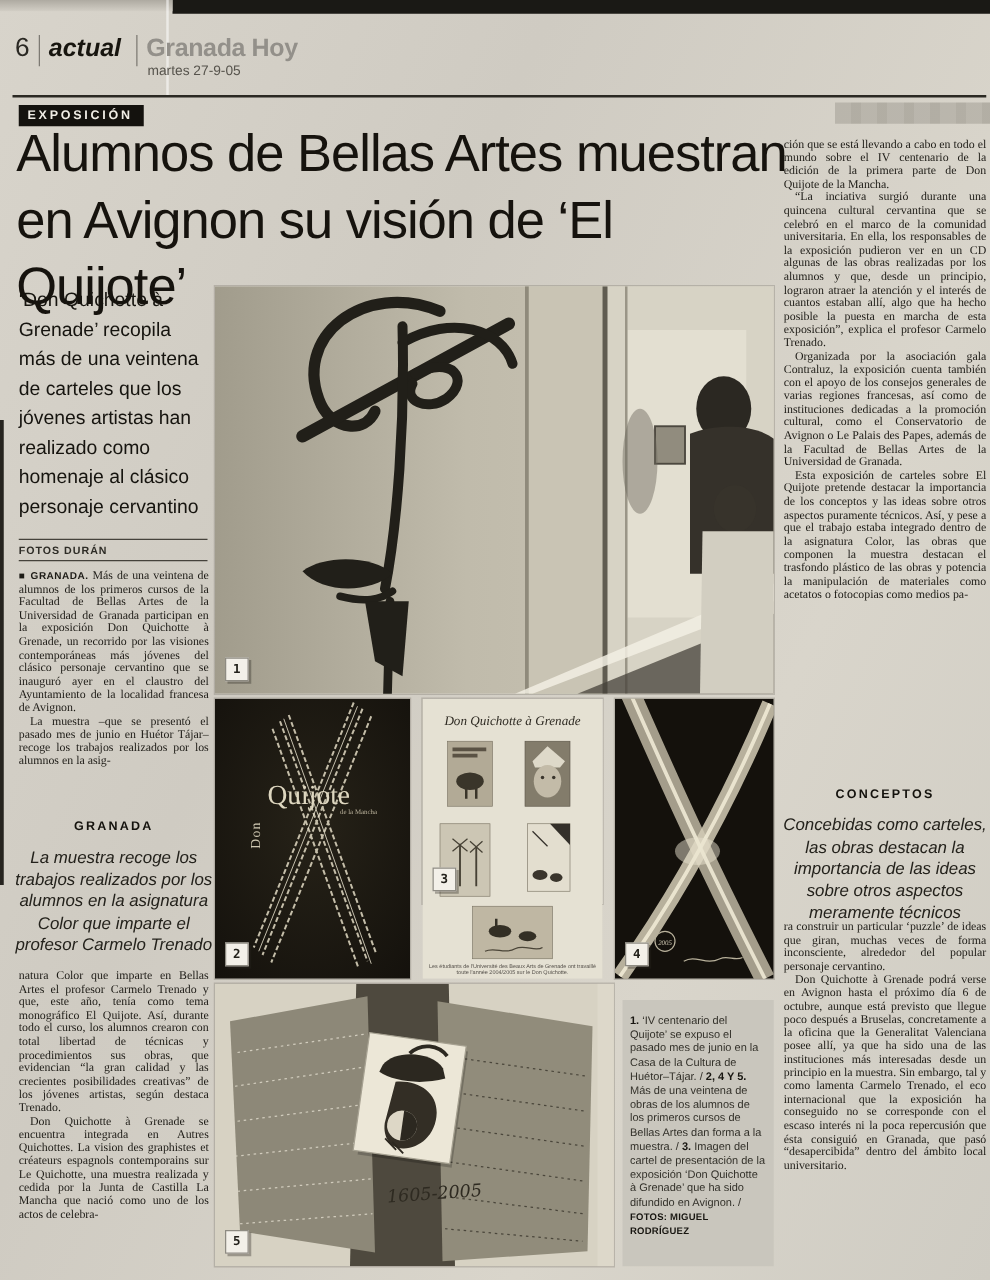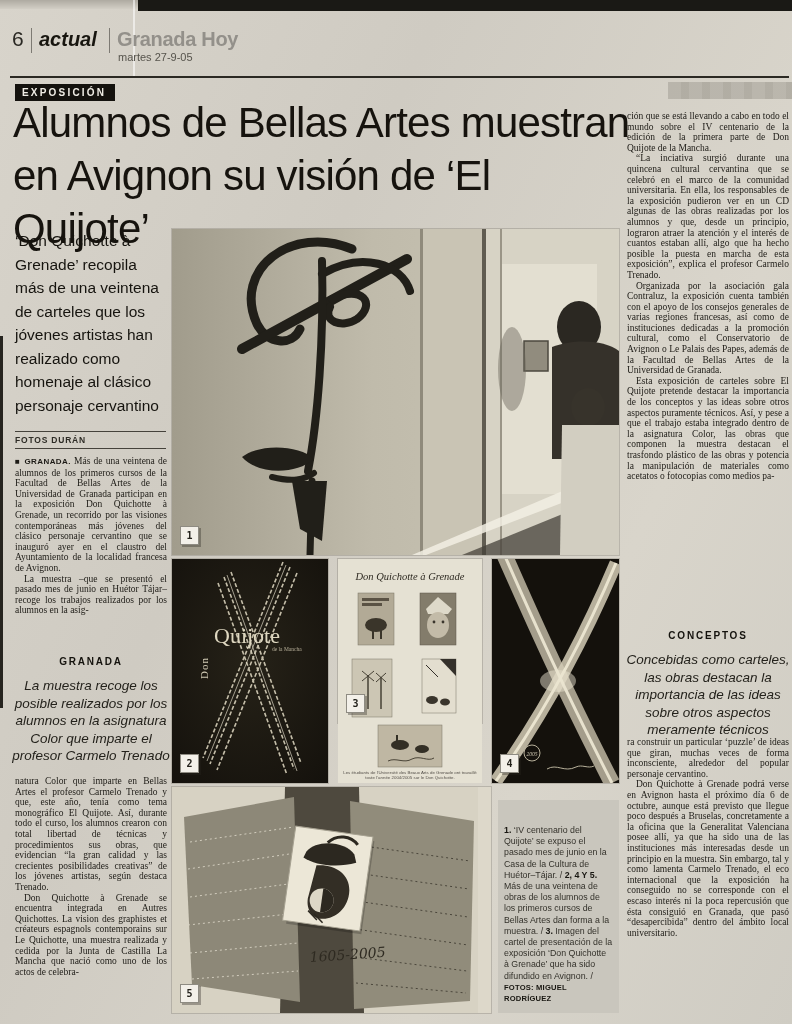--- a/index.html
+++ b/index.html
@@ -49,21 +49,21 @@
   .pq .t{font-style:italic;font-size:13.5px;line-height:17.5px;color:#24221c;margin-top:10px;}
   
   .photo{position:absolute;box-shadow:0 0 0 1px rgba(60,55,45,.2);}
   .photo svg{display:block;}
   .badge{position:absolute;left:8px;bottom:10px;width:17px;height:17px;background:#f3f0e9;
         border:1px solid #8e8b82;box-shadow:2px 2px 0 rgba(40,38,32,.35);
         font-family:"DejaVu Sans Mono",monospace;font-size:10px;line-height:17px;font-weight:700;
         text-align:center;color:#23211b;}
   
   .caption-box{left:498px;top:800px;width:121px;height:213px;background:#c9c6bd;
-        padding:25px 6px;box-sizing:border-box;font-size:8.8px;line-height:11.2px;color:#33312a;}
+        padding:11px 6px;box-sizing:border-box;font-size:8.8px;line-height:11.2px;color:#33312a;}
   .caption-box b{color:#181611;}
   .caption-box .fotos{font-size:7.6px;letter-spacing:.2px;}
 </style>
 </head>
 <body>
 
 <div class="page">
 
   <div class="abs top-strip"></div>
   <div class="abs top-strip-left"></div>
@@ -90,21 +90,21 @@
     <div class="byline">FOTOS DURÁN</div>
   </div>
 
   <div class="col lcolA">
     <p><span class="dateline">■ GRANADA.</span> <span>Más de una veintena de alumnos de los primeros cursos de la Facultad de Bellas Artes de la Universidad de Granada participan en la exposición Don Quichotte à Grenade, un recorrido por las visiones contemporáneas más jóvenes del clásico personaje cervantino que se inauguró ayer en el claustro del Ayuntamiento de la localidad francesa de Avignon.</span></p>
     <p class="ind">La muestra –que se presentó el pasado mes de junio en Huétor Tájar– recoge los trabajos realizados por los alumnos en la asig-</p>
   </div>
 
   <div class="pq pq-conj">
     <div class="k">GRANADA</div>
-    <div class="t">La muestra recoge los posible realizados por los alumnos en la asignatura Color que imparte el profesor Carmelo Trenado</div>
+    <div class="t">La muestra recoge los trabajos realizados por los alumnos en la asignatura Color que imparte el profesor Carmelo Trenado</div>
   </div>
 
   <div class="col lcolB">
     <p>natura Color que imparte en Bellas Artes el profesor Carmelo Trenado y que, este año, tenía como tema monográfico El Quijote. Así, durante todo el curso, los alumnos crearon con total libertad de técnicas y procedimientos sus obras, que evidencian “la gran calidad y las crecientes posibilidades creativas” de los jóvenes artistas, según destaca Trenado.</p>
     <p class="ind">Don Quichotte à Grenade se encuentra integrada en Autres Quichottes. La vision des graphistes et créateurs espagnols contemporains sur Le Quichotte, una muestra realizada y cedida por la Junta de Castilla La Mancha que nació como uno de los actos de celebra-</p>
   </div>
 
   <div class="col rcolA">
     <p>ción que se está llevando a cabo en todo el mundo sobre el IV centenario de la edición de la primera parte de Don Quijote de la Mancha.</p>
     <p class="ind">“La inciativa surgió durante una quincena cultural cervantina que se celebró en el marco de la comunidad universitaria. En ella, los responsables de la exposición pudieron ver en un CD algunas de las obras realizadas por los alumnos y que, desde un principio, lograron atraer la atención y el interés de cuantos estaban allí, algo que ha hecho posible la puesta en marcha de esta exposición”, explica el profesor Carmelo Trenado.</p>

